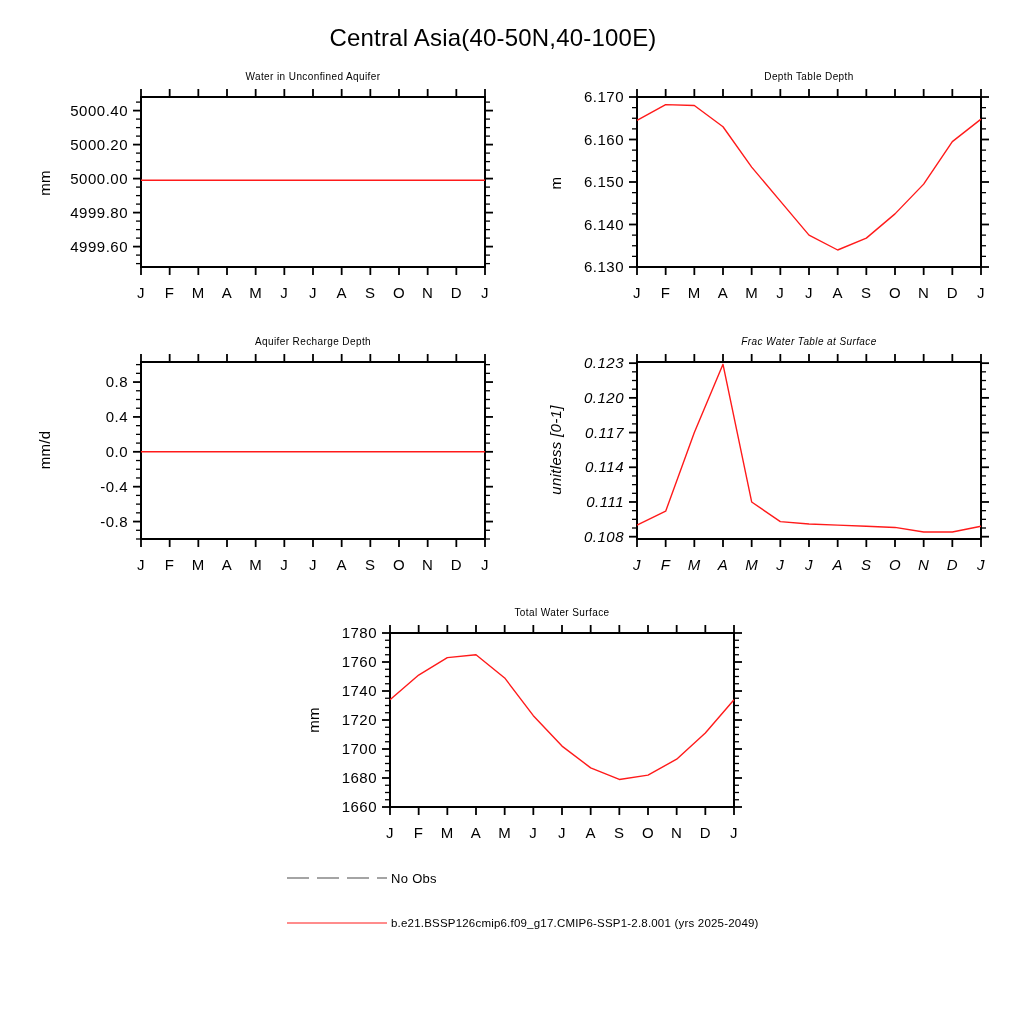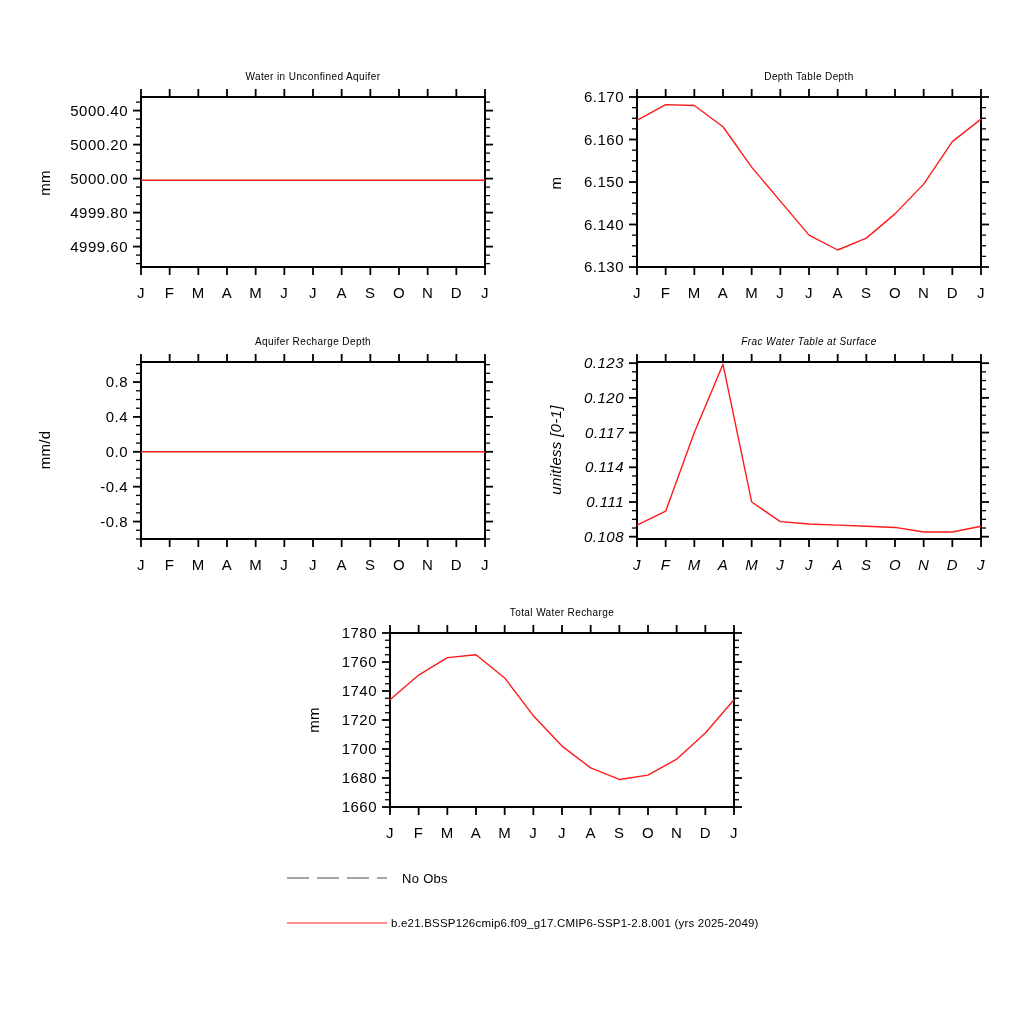--- a/index.html
+++ b/index.html
@@ -20,30 +20,31 @@
   #chart-2{left:11px; top:330px;width:504px;height:247px;}
   #chart-3{left:507px;top:330px;width:504px;height:247px;font-style:italic;}
   #chart-4{left:260px;top:601px;width:504px;height:244px;}
   #chart-0 .chart-ylabel{left:-25px;top:108px;}
   #chart-1 .chart-ylabel{left:-10px;top:108px;}
   #chart-2 .chart-ylabel{left:-25px;top:110px;}
   #chart-3 .chart-ylabel{left:-10px;top:110px;}
   #chart-4 .chart-ylabel{left:-5px; top:109px;}
   .legend-row{position:absolute;display:flex;align-items:center;}
   #legend-noobs{left:285px;top:870px;}
-  #legend-noobs .legend-label{font-size:13px;margin-left:14px;letter-spacing:0.3px;}
+  #legend-noobs .legend-label{font-size:13px;margin-left:3px;letter-spacing:0.3px;}
   #legend-series{left:285px;top:915px;}
   #legend-series .legend-label{font-size:11.5px;margin-left:3px;letter-spacing:0.2px;}
   .legend-row svg{width:103px;height:16px;overflow:visible;}
 </style>
 </head>
 <body>
 
 <div class="page">
 
+  <div class="main-title">Central Asia(40-50N,40-100E)</div>
 
   <div class="chart" id="chart-0">
     <div class="chart-title">Water in Unconfined Aquifer</div>
     <div class="chart-ylabel">mm</div>
     <svg width="504" height="240">
         <rect x="130" y="32" width="344" height="170" fill="none" stroke="#000" stroke-width="2"></rect>
         <line x1="130" y1="32" x2="130" y2="24" stroke="#000" stroke-width="1.8"></line>
         <line x1="130" y1="202" x2="130" y2="210" stroke="#000" stroke-width="1.8"></line>
         <text x="130" y="233" text-anchor="middle" class="tick-label">J</text>
         <line x1="158.66666666666666" y1="32" x2="158.66666666666666" y2="24" stroke="#000" stroke-width="1.8"></line>
@@ -403,21 +404,21 @@
         <line x1="474" y1="59.18627450980399" x2="479" y2="59.18627450980399" stroke="#000" stroke-width="1.3"></line>
         <line x1="130" y1="50.50980392156868" x2="125" y2="50.50980392156868" stroke="#000" stroke-width="1.3"></line>
         <line x1="474" y1="50.50980392156868" x2="479" y2="50.50980392156868" stroke="#000" stroke-width="1.3"></line>
         <line x1="130" y1="41.83333333333338" x2="125" y2="41.83333333333338" stroke="#000" stroke-width="1.3"></line>
         <line x1="474" y1="41.83333333333338" x2="479" y2="41.83333333333338" stroke="#000" stroke-width="1.3"></line>
         <polyline points="130.00,195.12 158.67,181.24 187.33,102.57 216.00,34.31 244.67,171.98 273.33,191.65 302.00,193.96 330.67,195.12 359.33,196.27 388.00,197.43 416.67,202.06 445.33,202.06 474.00,196.27" fill="none" stroke="#ff1a1a" stroke-width="1.4" stroke-linejoin="round"></polyline>
       </svg>
   </div>
 
   <div class="chart" id="chart-4">
-    <div class="chart-title">Total Water Recharge</div>
+    <div class="chart-title">Total Water Surface</div>
     <div class="chart-ylabel">mm</div>
     <svg width="504" height="244">
         <rect x="130" y="32" width="344" height="174" fill="none" stroke="#000" stroke-width="2"></rect>
         <line x1="130" y1="32" x2="130" y2="24" stroke="#000" stroke-width="1.8"></line>
         <line x1="130" y1="206" x2="130" y2="214" stroke="#000" stroke-width="1.8"></line>
         <text x="130" y="237" text-anchor="middle" class="tick-label">J</text>
         <line x1="158.66666666666666" y1="32" x2="158.66666666666666" y2="24" stroke="#000" stroke-width="1.8"></line>
         <line x1="158.66666666666666" y1="206" x2="158.66666666666666" y2="214" stroke="#000" stroke-width="1.8"></line>
         <text x="158.66666666666666" y="237" text-anchor="middle" class="tick-label">F</text>
         <line x1="187.33333333333334" y1="32" x2="187.33333333333334" y2="24" stroke="#000" stroke-width="1.8"></line>

